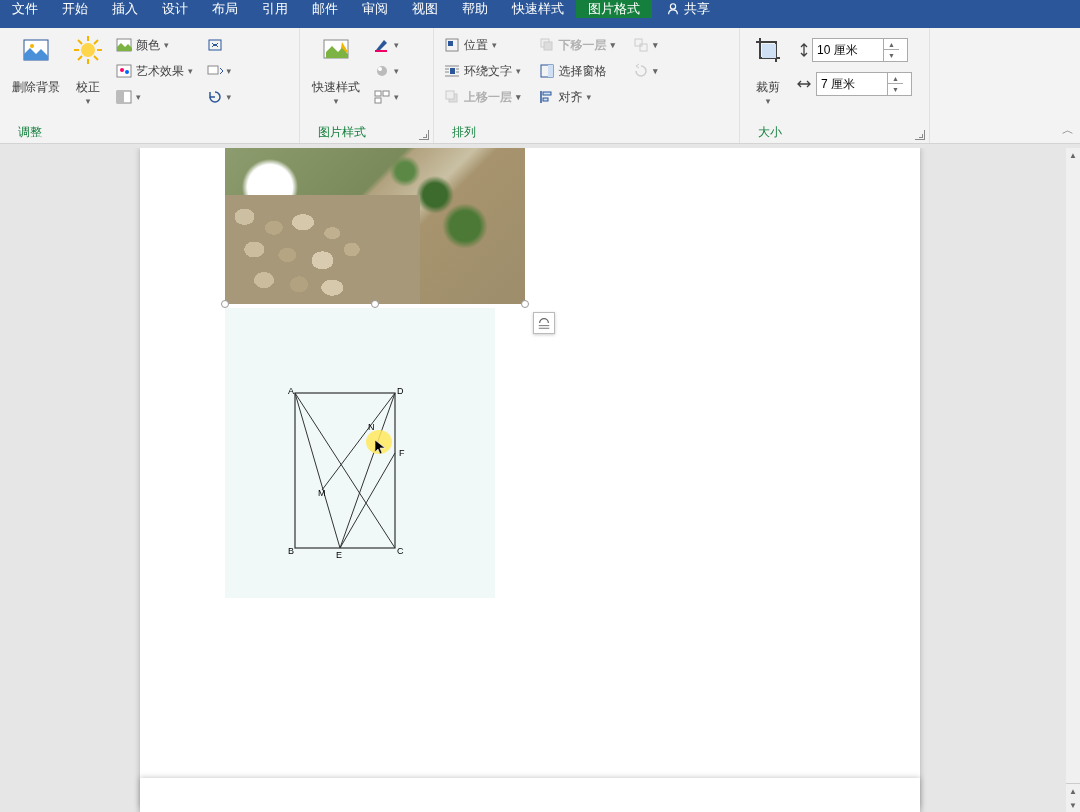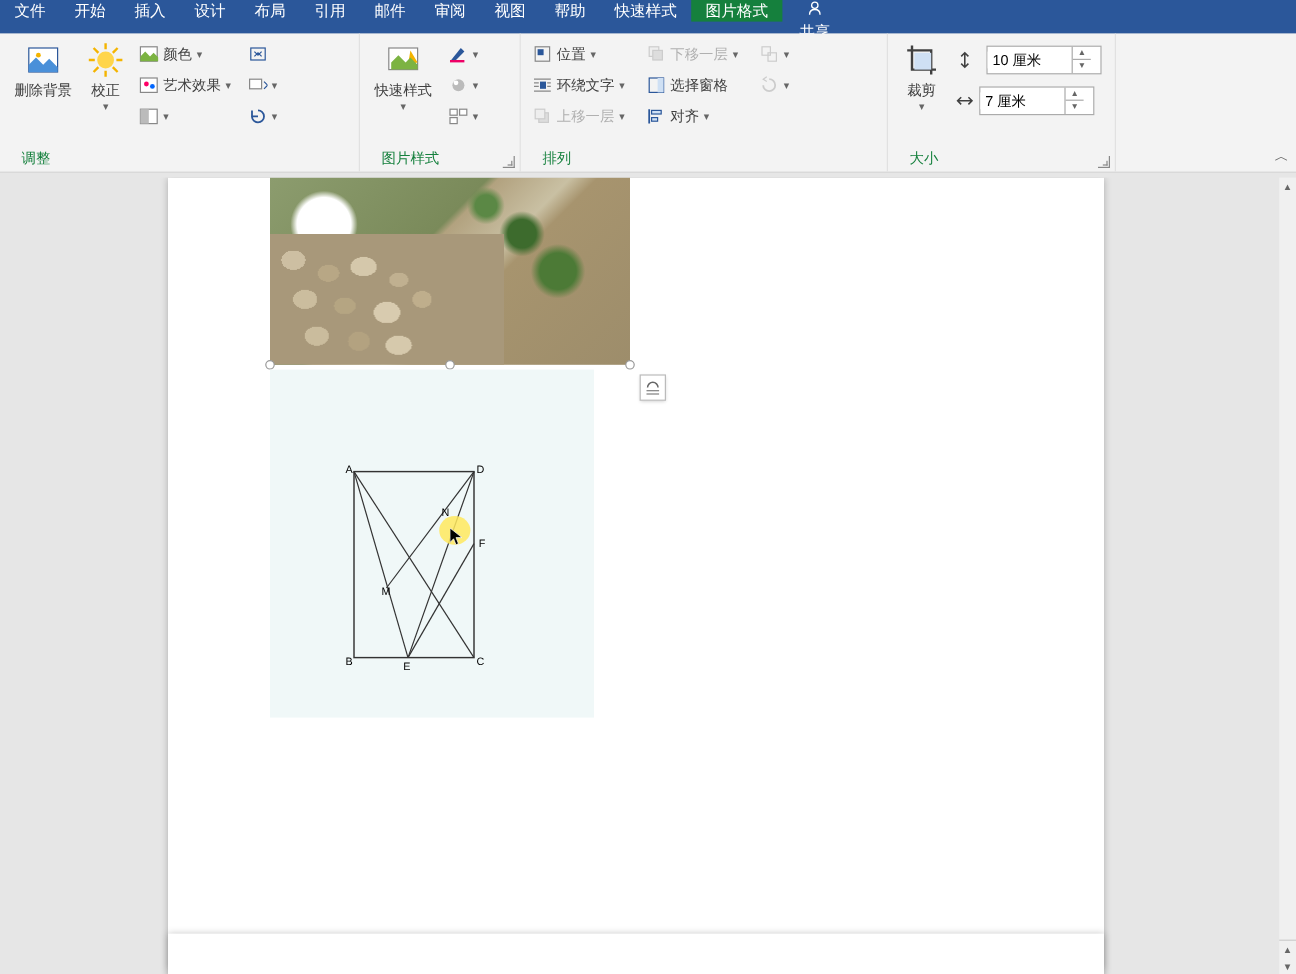--- a/index.html
+++ b/index.html
@@ -3,38 +3,38 @@
 <meta charset="utf-8">
 <style>
 * { margin: 0; padding: 0; box-sizing: border-box; font-family: "Microsoft YaHei", "Segoe UI", sans-serif; }
 body { background: #e6e6e6; width: 1080px; height: 812px; overflow: hidden; position: relative; }
 
 .tabbar { height: 28px; background: #2b579a; display: flex; align-items: flex-start; color: #fff; font-size: 13px; }
 .tab { padding: 0 12px; display: flex; align-items: center; cursor: pointer; white-space: nowrap; }
 .tab.active { background: #1e3e6e; }
 .tab.contextual { background: #15803d; }
 .tellme { display: flex; align-items: center; gap: 6px; padding: 0 12px; flex: 1; }
-.share { display: flex; align-items: center; gap: 4px; padding: 0 14px; flex-direction: column; }
+.share { display: flex; align-items: center; gap: 4px; padding: 0 14px; }
 .lightbulb-icon { width: 14px; height: 14px; }
 .person-icon { width: 14px; height: 14px; }
 
 .ribbon { height: 116px; background: #f3f3f3; border-bottom: 1px solid #d4d4d4; display: flex; position: relative; }
 .group { border-right: 1px solid #e1e1e1; display: flex; flex-direction: column; height: 100%; position: relative; }
 .group-body { display: flex; align-items: flex-start; padding: 4px 6px; flex: 1; }
 .group-label { font-size: 12px; color: #15803d; text-align: left; padding-bottom: 2px; position: relative; padding-left: 18px; }
 .launcher { position: absolute; right: 4px; bottom: 3px; width: 10px; height: 10px; border: 1px solid #888; border-top: none; border-left: none; }
 .launcher::after { content: ""; position: absolute; right: 1px; bottom: 1px; width: 3px; height: 3px; border-right: 1px solid #888; border-bottom: 1px solid #888; }
 
 .big-btn { display: flex; flex-direction: column; align-items: center; justify-content: flex-start; padding: 2px 6px 0 6px; font-size: 12px; color: #404040; gap: 2px; min-width: 44px; }
 .big-btn .icon-large { width: 32px; height: 32px; display: flex; align-items: center; justify-content: center; }
-.big-btn .lbl { text-align: center; line-height: 14px; }
+.big-btn .lbl { text-align: center; line-height: 14px; margin-top: 12px; }
 .drop-caret { font-size: 9px; color: #666; }
 
 .small-btn { display: flex; align-items: center; gap: 4px; padding: 2px 4px; font-size: 12px; color: #404040; height: 26px; white-space: nowrap; }
-.small-btn.disabled { color: #b0b0b0; }
+.small-btn.disabled { color: #b0b0b0; font-weight: bold; }
 .icon-sm { width: 16px; height: 16px; display: inline-flex; align-items: center; justify-content: center; flex-shrink: 0; }
 .col { display: flex; flex-direction: column; }
 
 .spinbox { display: flex; align-items: center; height: 24px; border: 1px solid #ababab; background: #fff; width: 96px; }
 .spinbox input { border: none; outline: none; width: 70px; padding: 0 4px; font-size: 12px; text-align: left; }
 .spin-btns { display: flex; flex-direction: column; border-left: 1px solid #ababab; width: 16px; }
 .spin-btns div { height: 11px; font-size: 7px; display: flex; align-items: center; justify-content: center; color: #666; cursor: pointer; }
 .spin-btns div:first-child { border-bottom: 1px solid #ababab; }
 
 .collapse-ribbon { position: absolute; right: 6px; bottom: 4px; font-size: 12px; color: #666; }
@@ -356,21 +356,21 @@
         <span class="icon-large">
           <svg viewBox="0 0 32 32">
               <path d="M8 4v20h20M4 8h20v20" fill="none" stroke="#404040" stroke-width="2"></path>
               <rect x="10" y="10" width="14" height="14" fill="#cfe0f4"></rect>
             </svg>
         </span>
         <span class="lbl">裁剪</span>
         <span class="drop-caret">▾</span>
       </div>
       <div class="col" style="margin-left:6px;gap:10px;padding-top:6px">
-        <div style="display:flex;align-items:center;gap:10px">
+        <div style="display:flex;align-items:center;gap:0">
           <span class="icon-sm">
               <svg viewBox="0 0 16 16">
                 <path d="M8 2v12M5 5l3-3 3 3M5 11l3 3 3-3" fill="none" stroke="#404040" stroke-width="1.3"></path>
               </svg>
             </span>
           <div class="spinbox">
             <input value="10 厘米" style="">
             <div class="spin-btns">
                 <div>▲</div>
                 <div>▼</div>

